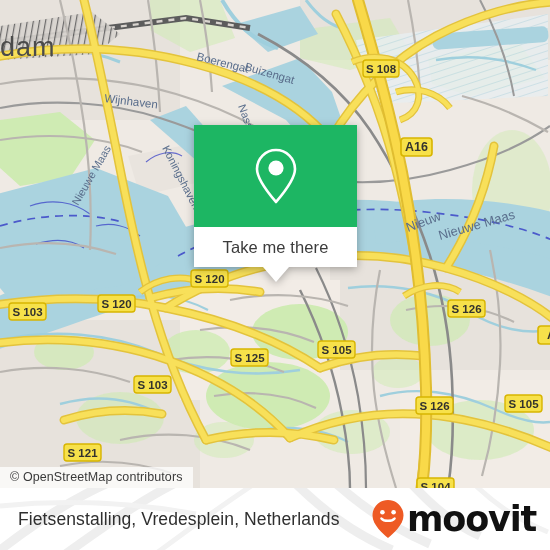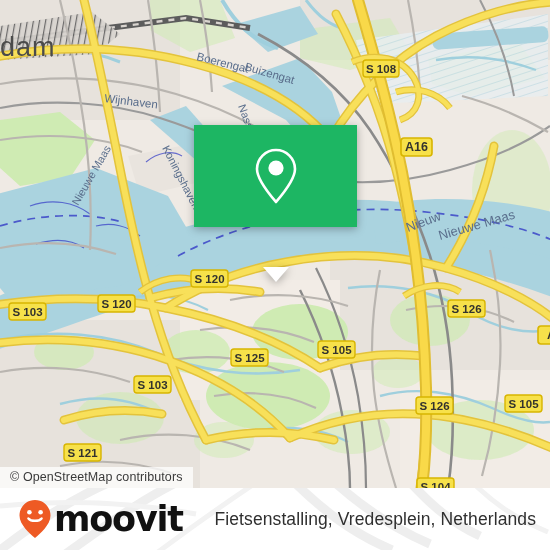--- a/index.html
+++ b/index.html
@@ -384,47 +384,48 @@
     <div id="attribution">© OpenStreetMap contributors</div>
   </div>
 
   <div id="popup">
     <div id="popup-header">
       <svg id="popup-pin" width="48" height="58" viewBox="0 0 48 58">
         <path d="M24 3 C13.5 3 5 11.5 5 22 C5 33 18 48 24 55 C30 48 43 33 43 22 C43 11.5 34.5 3 24 3 Z" fill="none" stroke="#ffffff" stroke-width="2.6" stroke-linejoin="round"></path>
         <circle cx="24" cy="21" r="7.6" fill="#ffffff"></circle>
       </svg>
     </div>
+    <div id="popup-button">Take me there</div>
     <div id="popup-tail"></div>
   </div>
 
   <div id="footer">
     <svg id="footer-watermark" viewBox="0 0 550 62" width="550" height="62">
       <g fill="none" stroke="#eeeeee" stroke-width="9">
         <path d="M-10,70 C40,30 80,6 120,-10"></path>
         <path d="M60,70 C110,34 150,6 190,-12"></path>
         <path d="M290,-10 C320,20 350,44 392,62"></path>
         <path d="M330,-10 C358,16 388,38 430,56"></path>
         <path d="M410,-6 C430,16 450,34 480,48"></path>
       </g>
       <g fill="none" stroke="#f2f2f2" stroke-width="5">
         <path d="M150,70 C190,40 224,16 260,-8"></path>
         <path d="M470,-8 C492,14 514,30 548,44"></path>
         <path d="M0,18 C60,12 130,14 196,26"></path>
       </g>
     </svg>
 
     <div id="footer-row">
+      <div id="footer-title">Fietsenstalling, Vredesplein, Netherlands</div>
+
       <div id="brand">
         <svg width="34" height="40" viewBox="0 0 34 40">
           <path d="M17 1 C8.4 1 1.5 7.9 1.5 16.5 C1.5 26 12 34.5 17 39 C22 34.5 32.5 26 32.5 16.5 C32.5 7.9 25.6 1 17 1 Z" fill="#ee5a24"></path>
           <circle cx="11.4" cy="13.2" r="2.3" fill="#ffffff"></circle>
           <circle cx="22.6" cy="13.2" r="2.3" fill="#ffffff"></circle>
           <path d="M10.4 19.4 C13 22.6 21 22.6 23.6 19.4" fill="none" stroke="#ffffff" stroke-width="2.4" stroke-linecap="round"></path>
         </svg>
         <span id="brand-wordmark">moovit</span>
       </div>
-
-      <div id="footer-title">Fietsenstalling, Vredesplein, Netherlands</div>
     </div>
   </div>
 
 </div>
 
 </body></html>

